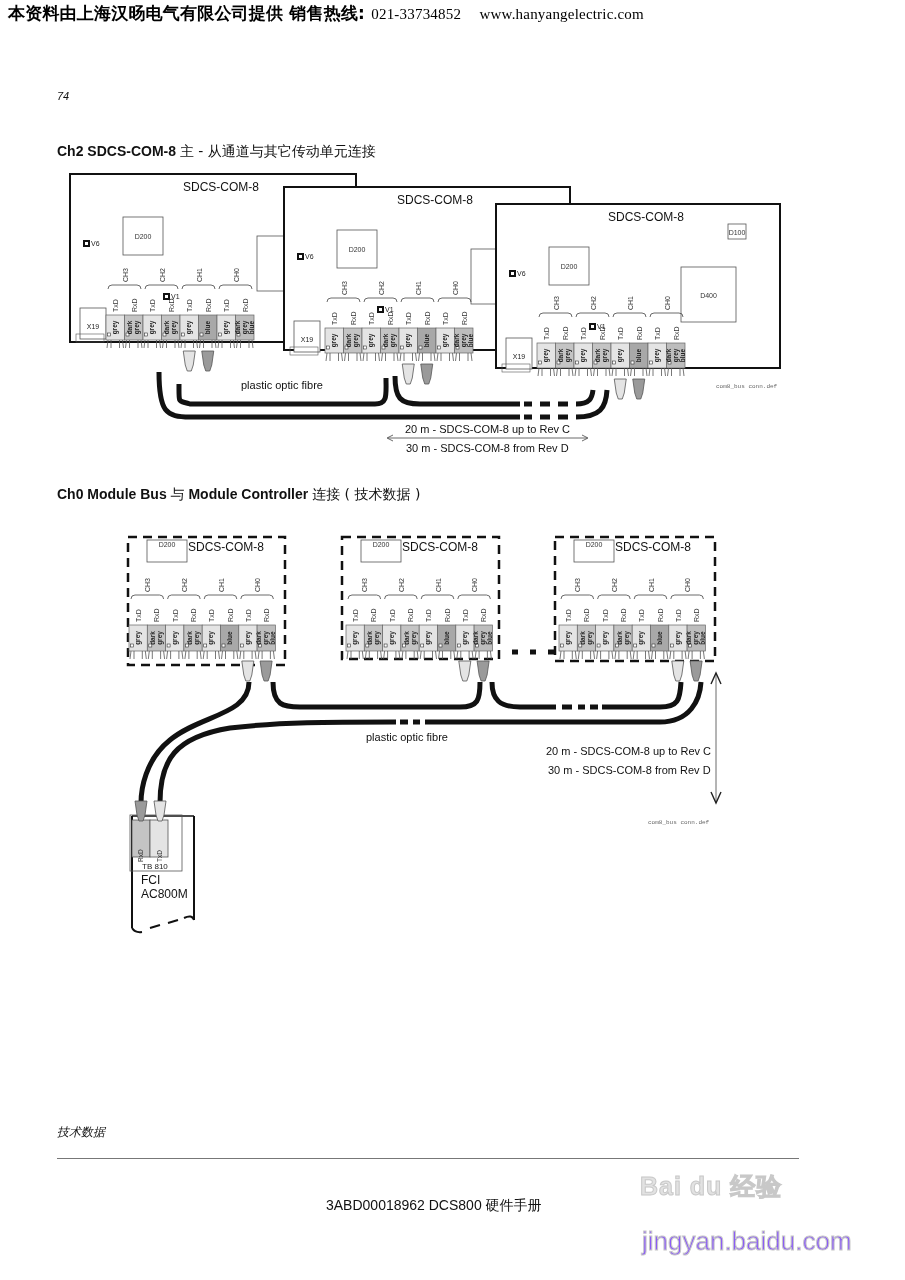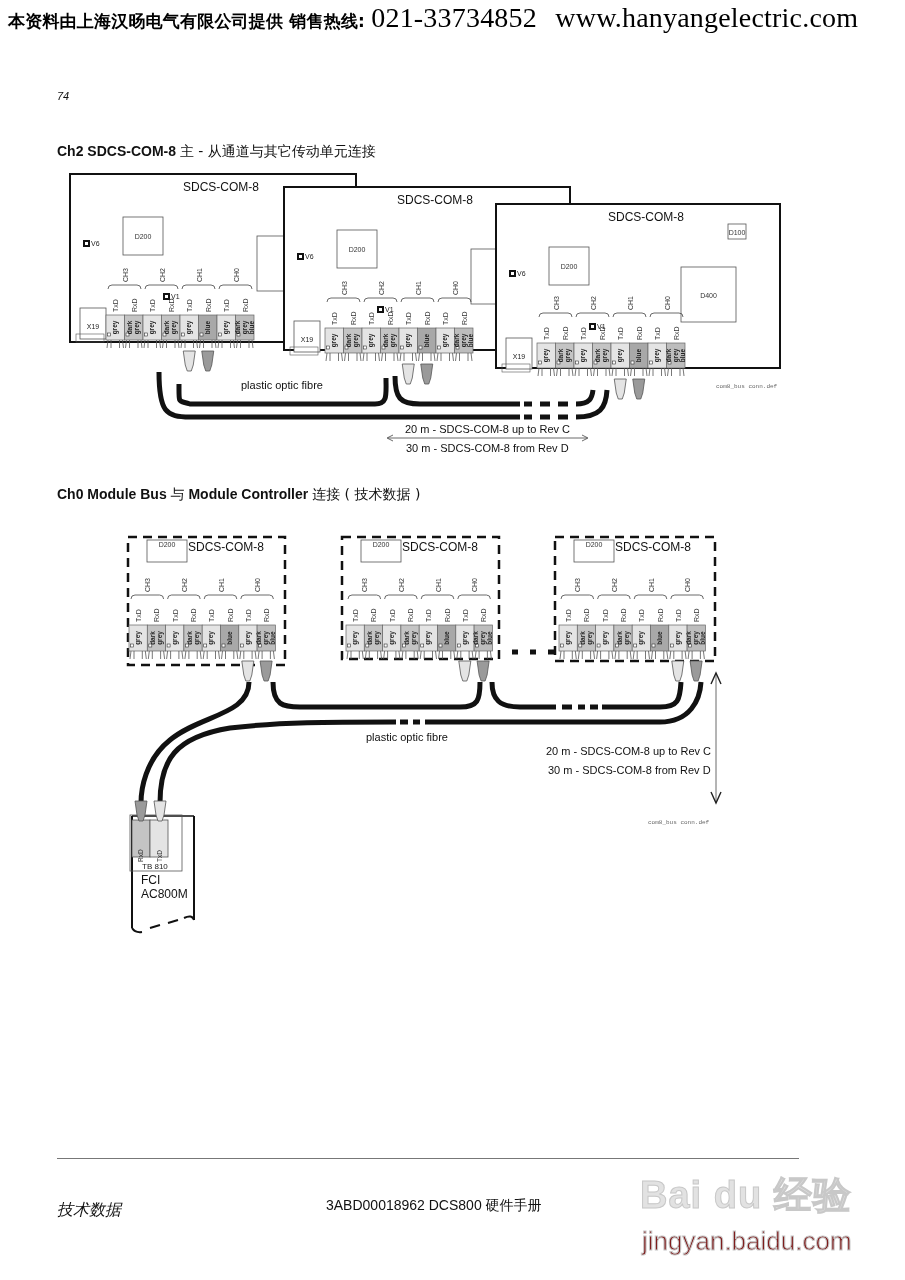--- a/index.html
+++ b/index.html
@@ -1,30 +1,30 @@
 <!DOCTYPE html>
 <html><head>
 <meta charset="utf-8">
 <style>
   html, body { margin:0; padding:0; background:#fff; }
   body { width:905px; height:1280px; position:relative; overflow:hidden; font-family:"Liberation Sans", sans-serif; color:#111; }
   .banner { position:absolute; left:8px; top:2px; font-family:"DejaVu Sans", sans-serif; font-weight:bold; font-size:17px; letter-spacing:0.2px; white-space:nowrap; color:#000; }
-  .banner .mono { font-family:"Liberation Serif", serif; font-weight:normal; font-size:28px; }
+  .banner .mono { font-family:"Liberation Serif", serif; font-weight:normal; font-size:15px; }
   .pagenum { position:absolute; left:57px; top:90px; font-style:italic; font-size:11px; }
   .h { position:absolute; left:57px; font-weight:bold; font-size:14px; white-space:nowrap; }
   .h .cn { font-weight:normal; font-family:"DejaVu Sans", sans-serif; }
   #h1 { top:143px; }
   #h2 { top:486px; }
   svg#diag { position:absolute; left:0; top:0; }
   .footer-line { position:absolute; left:57px; top:1158px; width:742px; height:1px; background:#777; }
-  .footer-left { position:absolute; left:57px; top:1200px; font-family:"DejaVu Serif", serif; font-style:italic; font-size:16px;text-align:center; }
+  .footer-left { position:absolute; left:57px; top:1124px; font-family:"DejaVu Serif", serif; font-style:italic; font-size:12px;text-align:center; }
   .footer-center { position:absolute; left:326px; top:1197px; font-size:14px; }
   .wm { position:absolute; left:640px; top:1148px; width:230px; height:120px; color:#d8d8d8; }
-  .wm .big { position:absolute; left:0; top:22px; font-size:38px; font-weight:bold; letter-spacing:1px; color:#e2e2e2; -webkit-text-stroke:1px #c8c8c8; }
-  .wm .small { position:absolute; left:2px; top:78px; font-size:26px; color:#7f1d1d; -webkit-text-stroke:1px #c8c8c8; }
+  .wm .big { position:absolute; left:0; top:22px; font-size:25px; font-weight:bold; letter-spacing:1px; color:#e2e2e2; -webkit-text-stroke:1px #c8c8c8; }
+  .wm .small { position:absolute; left:2px; top:78px; font-size:26px; color:#8b5cf6; -webkit-text-stroke:1px #c8c8c8; }
 </style>
 </head>
 <body>
 
 <div class="banner">
   <span>本资料由上海汉旸电气有限公司提供  销售热线:</span>
   <span class="mono">021-33734852</span>&nbsp;&nbsp;
   <span class="mono">www.hanyangelectric.com</span>
 </div>
 

